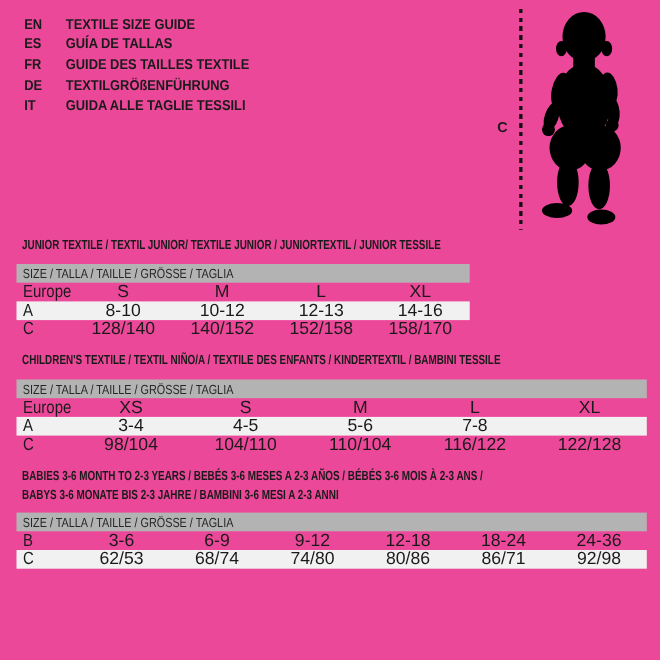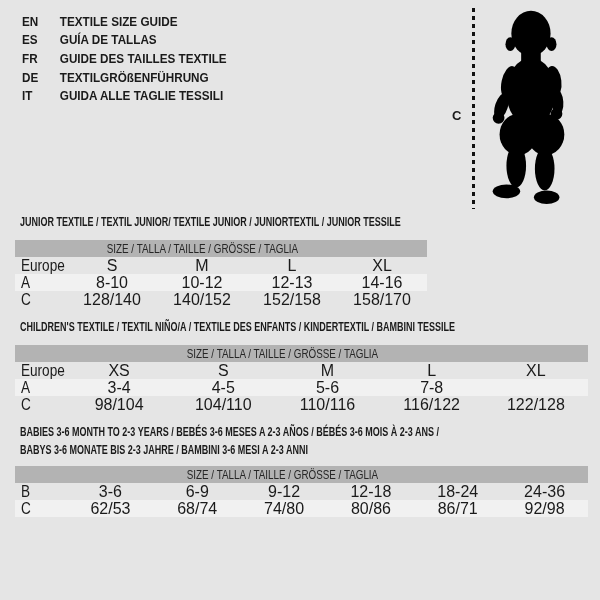--- a/index.html
+++ b/index.html
@@ -1,18 +1,18 @@
 <!DOCTYPE html>
 <html><head>
 <meta charset="utf-8">
 <title>Textile Size Guide</title>
 <style>
   html,body { margin:0; padding:0; background:#fff; }
   #canvas {
-    position:relative; width:600px; height:600px; background:#e5e5e5;
+    position:relative; width:600px; height:600px; background:#ec4899;
     font-family:"Liberation Sans","DejaVu Sans",sans-serif; color:#1a1a1a;
     overflow:hidden;
   }
   
   .lang-block { position:absolute; left:22px; top:12px; }
   .lang-row {
     display:flex; height:18.6px; align-items:center;
     font-size:13px; font-weight:bold; white-space:nowrap;
     transform:scaleX(0.90); transform-origin:0 50%;
   }
@@ -30,21 +30,21 @@
     line-height:14px; white-space:nowrap;
     transform:scaleX(0.75); transform-origin:0 50%;
   }
   
   .size-table { position:absolute; left:15px; }
   .t1 { top:240px; width:412px; }
   .t2 { top:345px; width:573px; }
   .t3 { top:466px; width:573px; }
   .t-bar {
     height:17px; background:#b3b3b3; display:flex; align-items:center;
-    font-size:12px; color:#262626; white-space:nowrap;justify-content:center;
+    font-size:12px; color:#262626; white-space:nowrap;
   }
   .t-bar > span { padding-left:7px; transform:scaleX(0.82); transform-origin:0 50%; display:inline-block; }
   .t-row { height:17px; display:grid; align-items:center; font-size:16px; }
   .t1 .t-row { grid-template-columns:52px repeat(4,1fr); }
   .t2 .t-row { grid-template-columns:52px repeat(5,1fr); }
   .t3 .t-row { grid-template-columns:52px repeat(6,1fr); }
   .t-label { padding-left:7px; transform:scaleX(0.85); transform-origin:0 50%; white-space:nowrap; }
   .t-cell { text-align:center; white-space:nowrap; }
   .stripe { background:#f1f1f1; }
   
@@ -152,21 +152,21 @@
       <span class="t-label">A</span>
       <span class="t-cell">3-4</span>
       <span class="t-cell">4-5</span>
       <span class="t-cell">5-6</span>
       <span class="t-cell">7-8</span>
     </div>
     <div class="t-row">
       <span class="t-label">C</span>
       <span class="t-cell">98/104</span>
       <span class="t-cell">104/110</span>
-      <span class="t-cell">110/116</span>
+      <span class="t-cell">110/104</span>
       <span class="t-cell">116/122</span>
       <span class="t-cell">122/128</span>
     </div>
   </div>
 
   <div class="section-title" style="top:425px">BABIES 3-6 MONTH TO 2-3 YEARS / BEBÉS 3-6 MESES A 2-3 AÑOS / BÉBÉS 3-6 MOIS À 2-3 ANS /</div>
   <div class="section-title" style="top:443px">BABYS 3-6 MONATE BIS 2-3 JAHRE / BAMBINI 3-6 MESI A 2-3 ANNI</div>
   <div class="size-table t3">
     <div class="t-bar">
         <span>SIZE / TALLA / TAILLE / GRÖSSE / TAGLIA</span>

